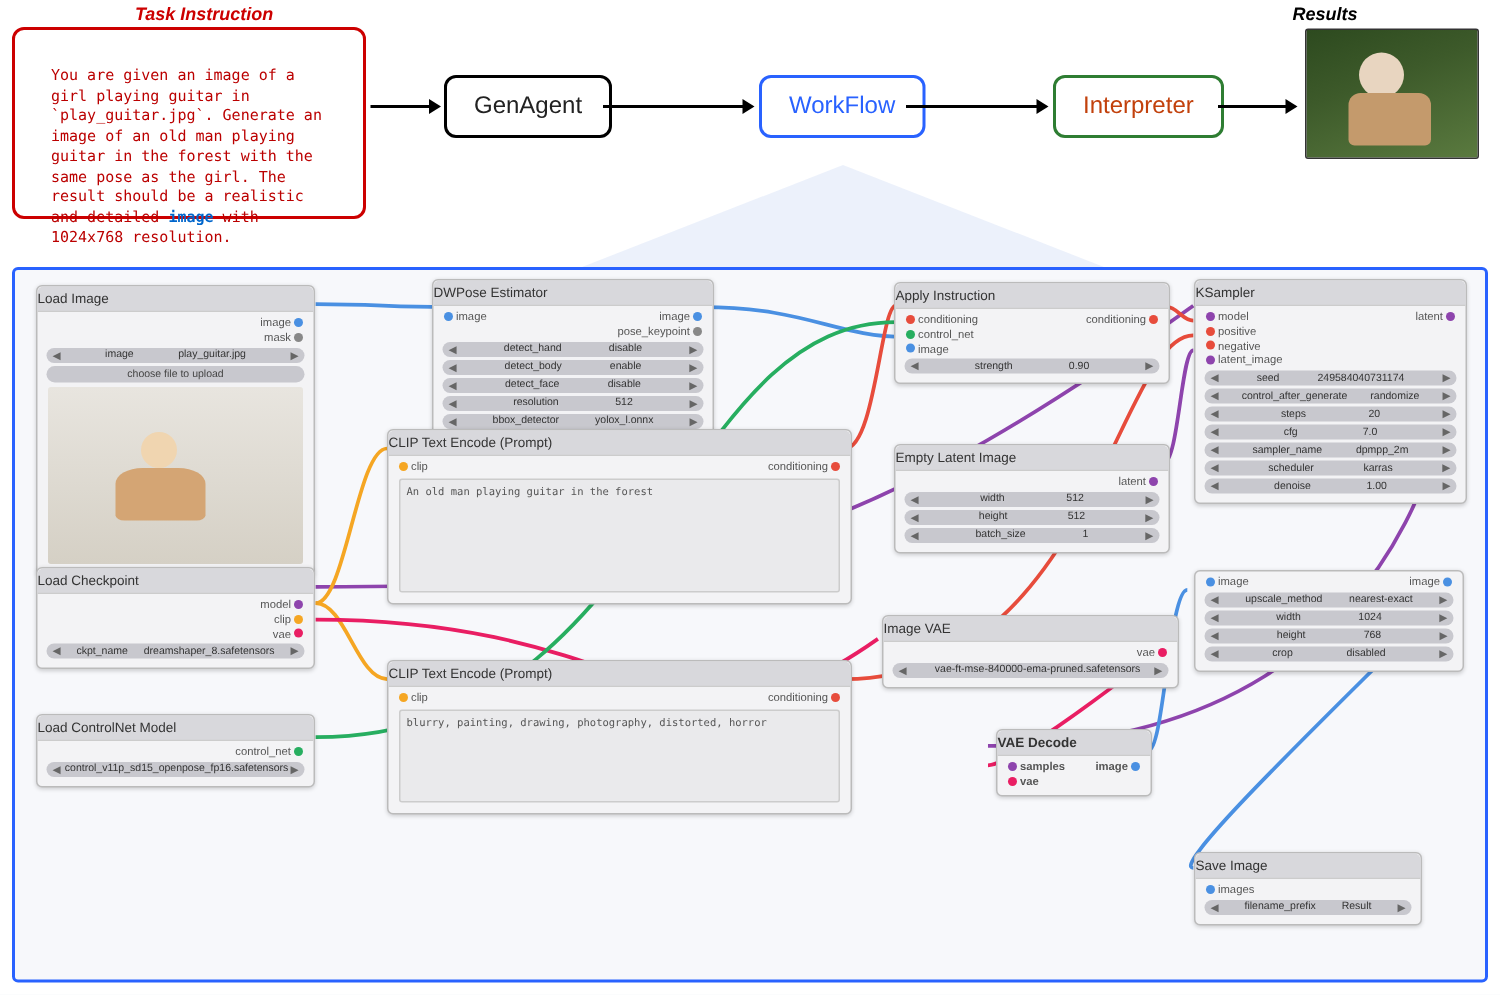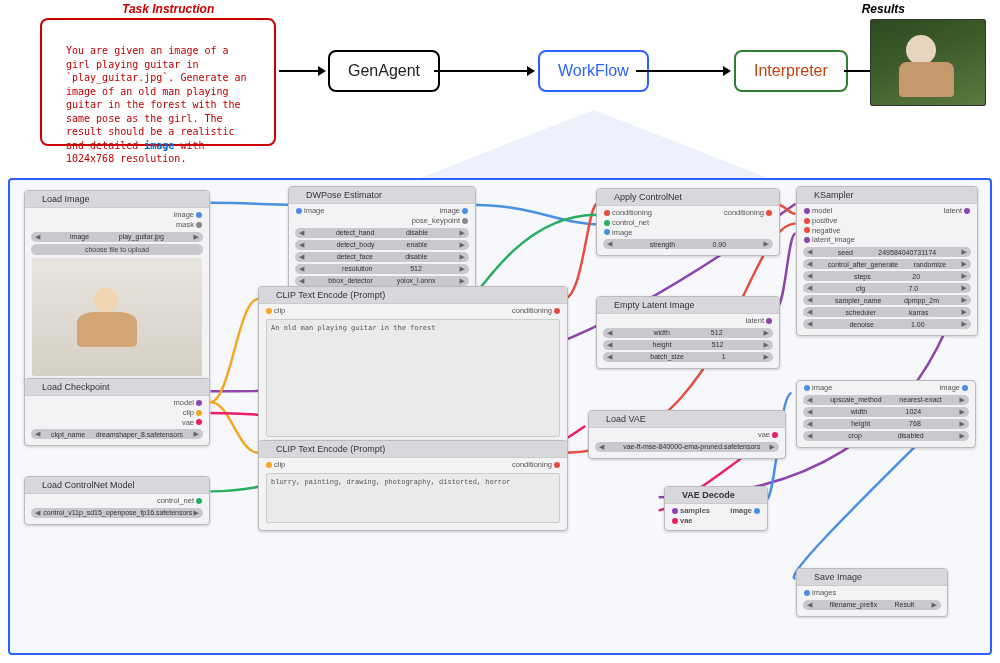--- a/index.html
+++ b/index.html
@@ -1,17 +1,17 @@
 <!DOCTYPE html>
 <html><head>
 <meta charset="utf-8">
 <style>
 * { box-sizing: border-box; margin: 0; padding: 0; }
 body { font-family: Arial, sans-serif; background: #fff; width: 1000px; height: 663px; position: relative; overflow: hidden; font-size: 9px; }
-.top-section { position: relative; height: 175px; margin-left: 32px; }
+.top-section { position: relative; height: 175px; }
 .task-label { position: absolute; left: 90px; top: 2px; color: #c00; font-weight: bold; font-style: italic; font-size: 12px; }
 .task-box { position: absolute; left: 8px; top: 18px; width: 236px; height: 128px; border: 2px solid #c00; border-radius: 8px; padding: 24px; font-family: monospace; font-size: 10px; color: #333; line-height: 1.35; }
 .task-box .kw { color: #b00; }
 .task-box .hl { color: #0066cc; font-weight: bold; }
 .pipe-box { position: absolute; border: 2px solid; border-radius: 8px; background: #fff; padding: 10px 18px; font-size: 16px; color: #222; }
 .genagent { left: 296px; top: 50px; border-color: #000; }
 .workflow { left: 506px; top: 50px; border-color: #2962ff; color: #2962ff; }
 .interpreter { left: 702px; top: 50px; border-color: #2e7d32; color: #c2410c; }
 .results-label { position: absolute; right: 95px; top: 2px; font-weight: bold; font-style: italic; font-size: 12px; }
 .result-img { position: absolute; right: 14px; top: 19px; width: 116px; height: 87px; border: 1px solid #333; background: linear-gradient(160deg,#2d4a1f 0%,#3d5a2a 40%,#5a7a3f 100%); border-radius: 2px; overflow: hidden; }
@@ -19,21 +19,21 @@
 .result-img::after { content:''; position:absolute; left:28px; top:42px; width:55px; height:35px; background:#c49a6c; border-radius:8px 8px 4px 4px; }
 .arrow { position: absolute; height: 2px; background: #000; }
 .arrow::after { content: ''; position: absolute; right: -8px; top: -4px; border: 5px solid transparent; border-left: 8px solid #000; }
 .a1 { left: 247px; top: 70px; width: 44px; }
 .a2 { left: 402px; top: 70px; width: 98px; }
 .a3 { left: 604px; top: 70px; width: 92px; }
 .a4 { left: 812px; top: 70px; width: 50px; }
 .tri { position:absolute; left:388px; top:110px; width:0; height:0; border-left:174px solid transparent; border-right:174px solid transparent; border-bottom:68px solid rgba(100,140,220,0.12); }
 .workflow-panel { position: absolute; left: 8px; top: 178px; right: 8px; bottom: 8px; border: 2px solid #2962ff; border-radius: 4px; background: #f7f8fb; overflow: hidden; }
 .node { position: absolute; background: #f3f3f5; border: 1px solid #bbb; border-radius: 4px; box-shadow: 0 1px 3px rgba(0,0,0,0.18); }
-.node-title { background: #d8d8dc; padding: 3px 17px; font-size: 9px; color: #333; border-bottom: 1px solid #ccc; border-radius: 4px 4px 0 0; }
+.node-title { background: #d8d8dc; padding: 3px 0; font-size: 9px; color: #333; border-bottom: 1px solid #ccc; border-radius: 4px 4px 0 0; }
 .node-body { padding: 2px 4px 4px; position: relative; }
 .port-row { display: flex; justify-content: space-between; padding: 0 3px; font-size: 7.5px; color: #555; line-height: 1.3; }
 .port-row .l, .port-row .r { display: flex; align-items: center; gap: 2px; }
 .dot { width: 6px; height: 6px; border-radius: 50%; display: inline-block; }
 .d-blue { background: #4a90e2; } .d-orange { background: #f5a623; } .d-purple { background: #8e44ad; } .d-red { background: #e74c3c; } .d-green { background: #27ae60; } .d-pink { background: #e91e63; } .d-gray{background:#888;}
 .param { display: flex; align-items: center; background: #c8c8ce; border-radius: 10px; margin: 2px 2px; padding: 1px 4px; font-size: 7px; color: #333; justify-content: space-between; }
 .param .arr { color: #666; font-size: 7px; }
 .btn { background: #c8c8ce; border-radius: 10px; text-align: center; font-size: 7px; padding: 2px; margin: 2px; color: #444; }
 .img-preview { margin: 3px; height: 118px; background: linear-gradient(180deg,#e8e5df 0%,#d5d0c5 100%); border-radius: 2px; position: relative; }
 .img-preview::before { content:''; position:absolute; left:62px; top:30px; width:24px; height:24px; background:#f0d5b0; border-radius:50%; }
@@ -226,43 +226,43 @@
       <div class="port-row">
           <span class="l">
             <span class="dot d-orange"></span>
             <span>clip</span>
           </span>
           <span class="r">
             <span>conditioning</span>
             <span class="dot d-red"></span>
           </span>
         </div>
-      <div class="textarea" style="height:118px;">An old man playing guitar in the forest</div>
+      <div class="textarea" style="height:76px;">An old man playing guitar in the forest</div>
     </div>
   </div>
 
   <div class="node" style="left:248px; top:260px; width:310px;">
     <div class="node-title">CLIP Text Encode (Prompt)</div>
     <div class="node-body">
       <div class="port-row">
           <span class="l">
             <span class="dot d-orange"></span>
             <span>clip</span>
           </span>
           <span class="r">
             <span>conditioning</span>
             <span class="dot d-red"></span>
           </span>
         </div>
-      <div class="textarea" style="height:50px;font-family:Liberation Mono, monospace;">blurry, painting, drawing, photography, distorted, horror</div>
+      <div class="textarea" style="height:62px;">blurry, painting, drawing, photography, distorted, horror</div>
     </div>
   </div>
 
   <div class="node" style="left:586px; top:8px; width:184px;">
-    <div class="node-title">Apply ControlNet</div>
+    <div class="node-title">Apply Instruction</div>
     <div class="node-body">
       <div class="port-row">
           <span class="l">
             <span class="dot d-red"></span>
             <span>conditioning</span>
           </span>
           <span class="r">
             <span>conditioning</span>
             <span class="dot d-red"></span>
           </span>
@@ -315,21 +315,21 @@
       <div class="param">
           <span class="arr">◀</span>
           <span>batch_size</span>
           <span>1</span>
           <span class="arr">▶</span>
         </div>
     </div>
   </div>
 
   <div class="node" style="left:578px; top:230px; width:198px;">
-    <div class="node-title">Load VAE</div>
+    <div class="node-title">Image VAE</div>
     <div class="node-body">
       <div class="port-row">
           <span></span>
           <span class="r">
             <span>vae</span>
             <span class="dot d-pink"></span>
           </span>
         </div>
       <div class="param">
           <span class="arr">◀</span>

